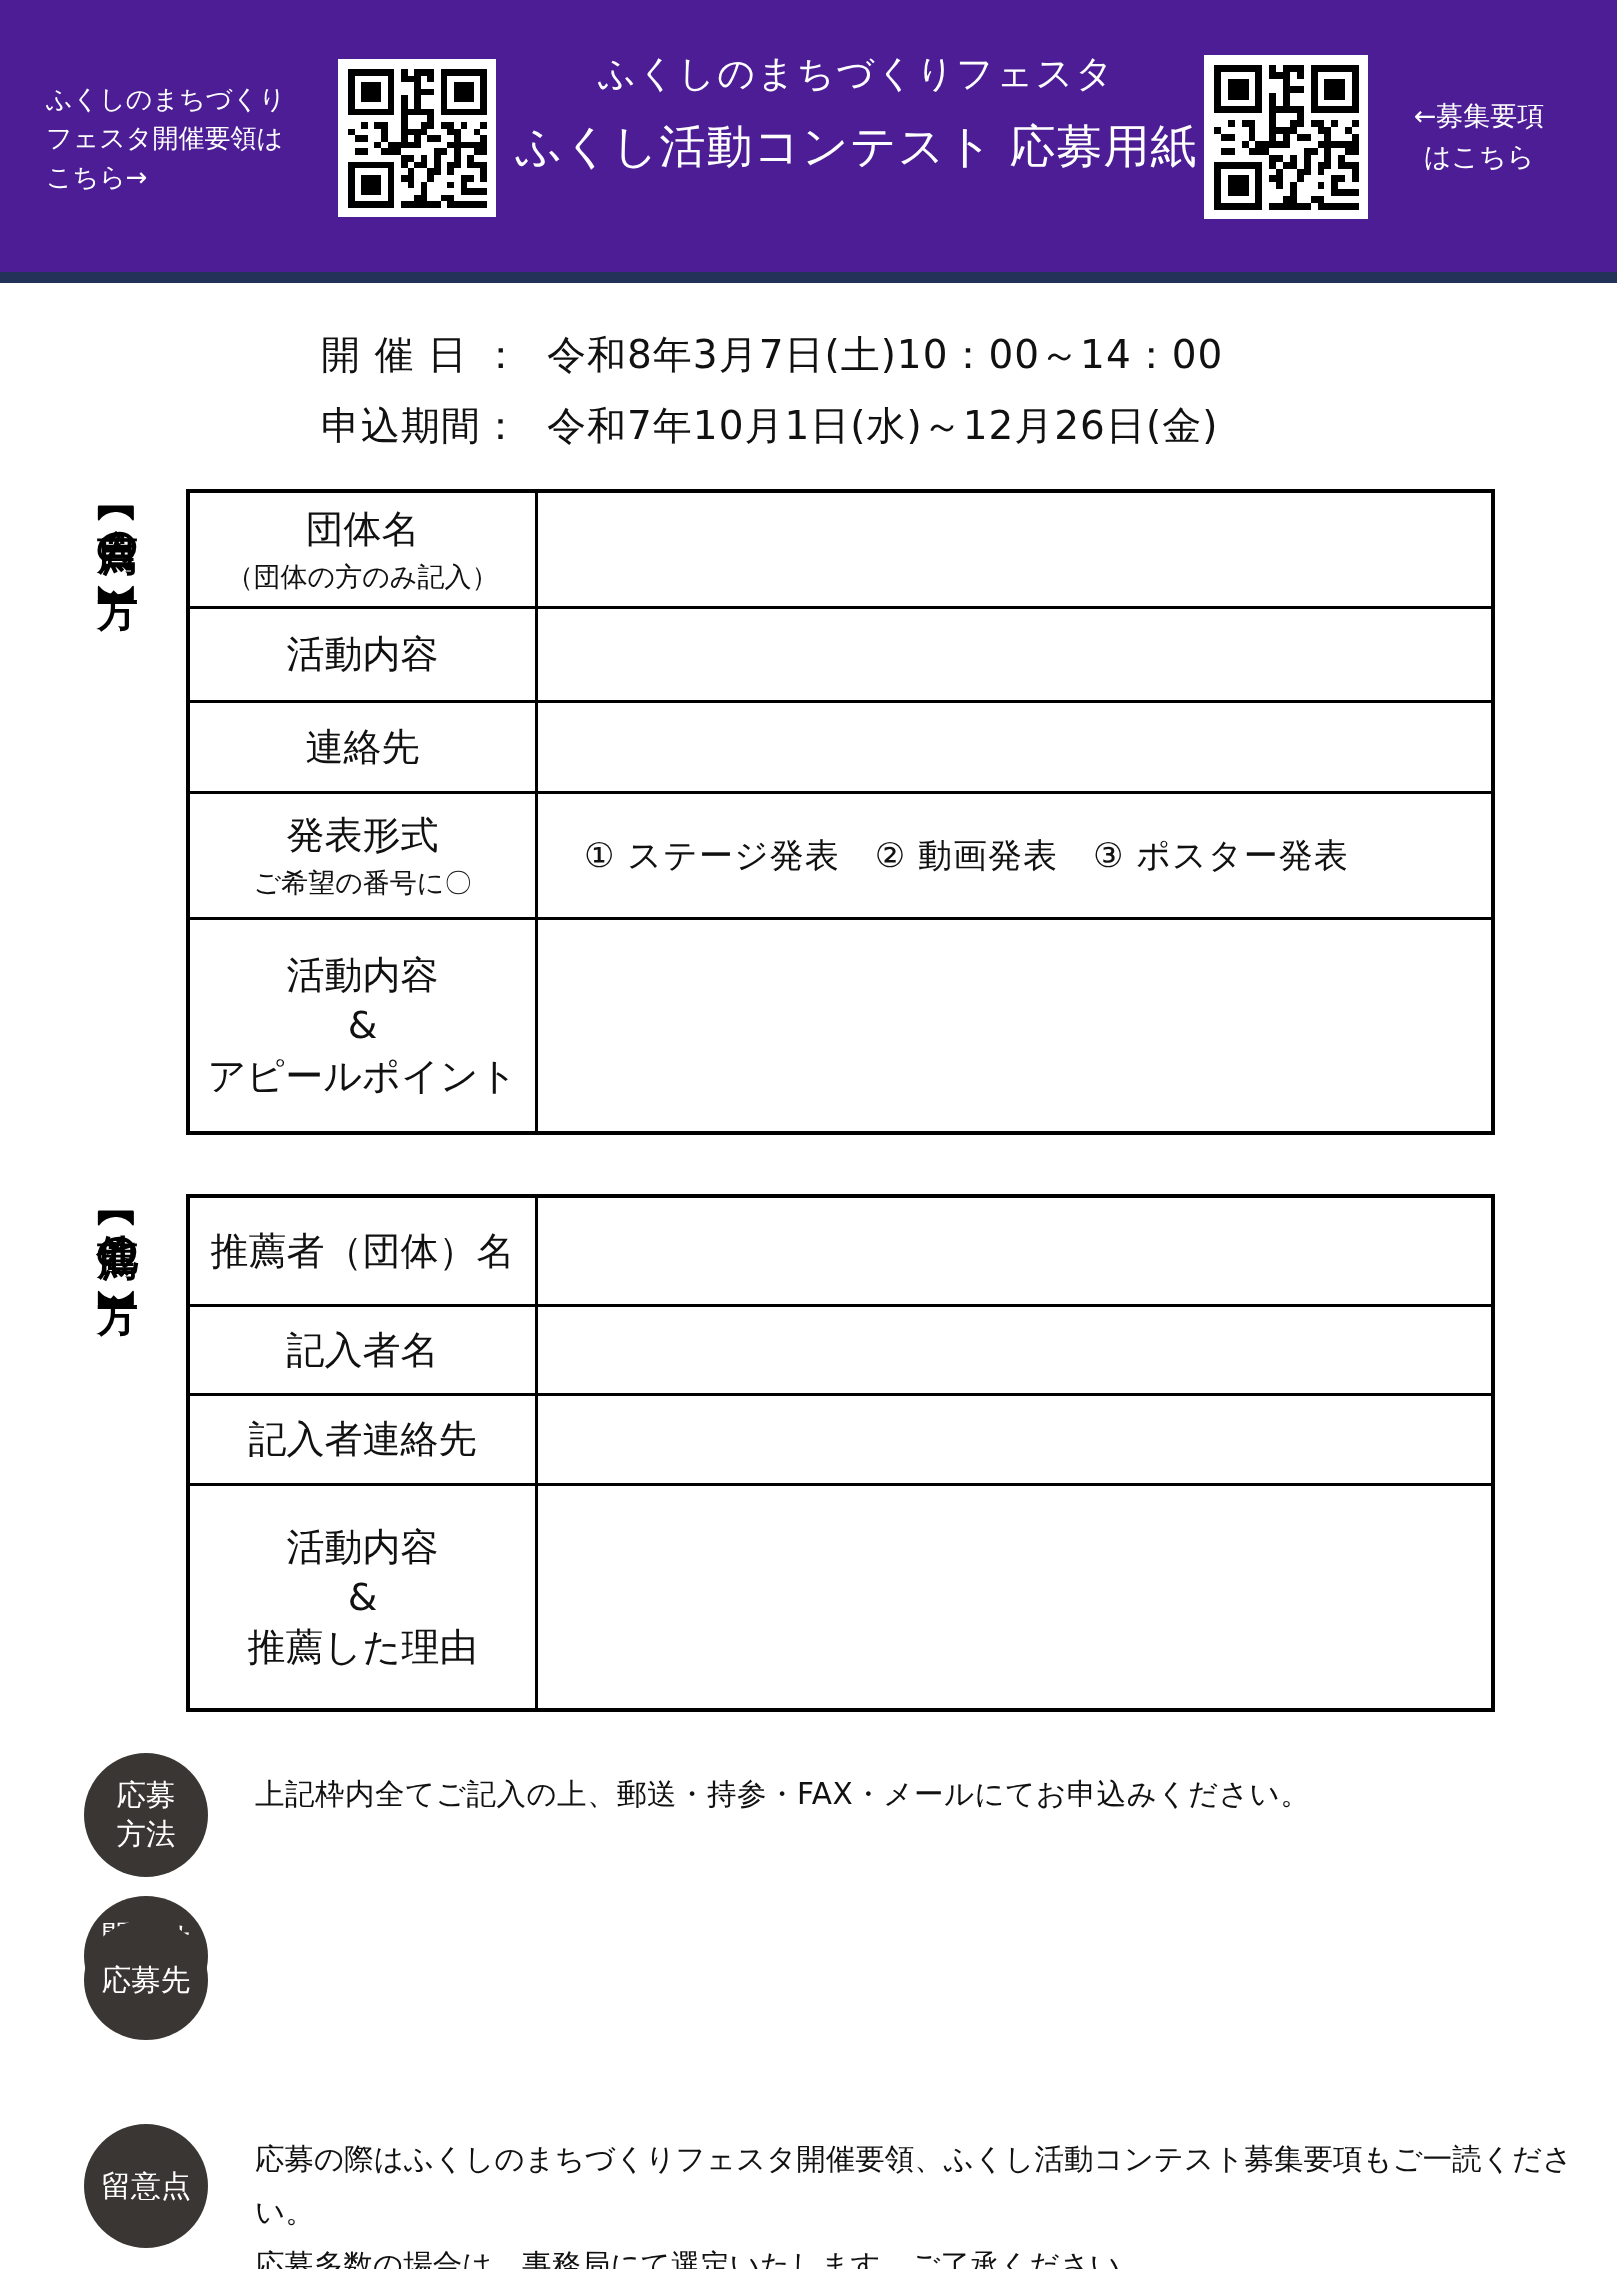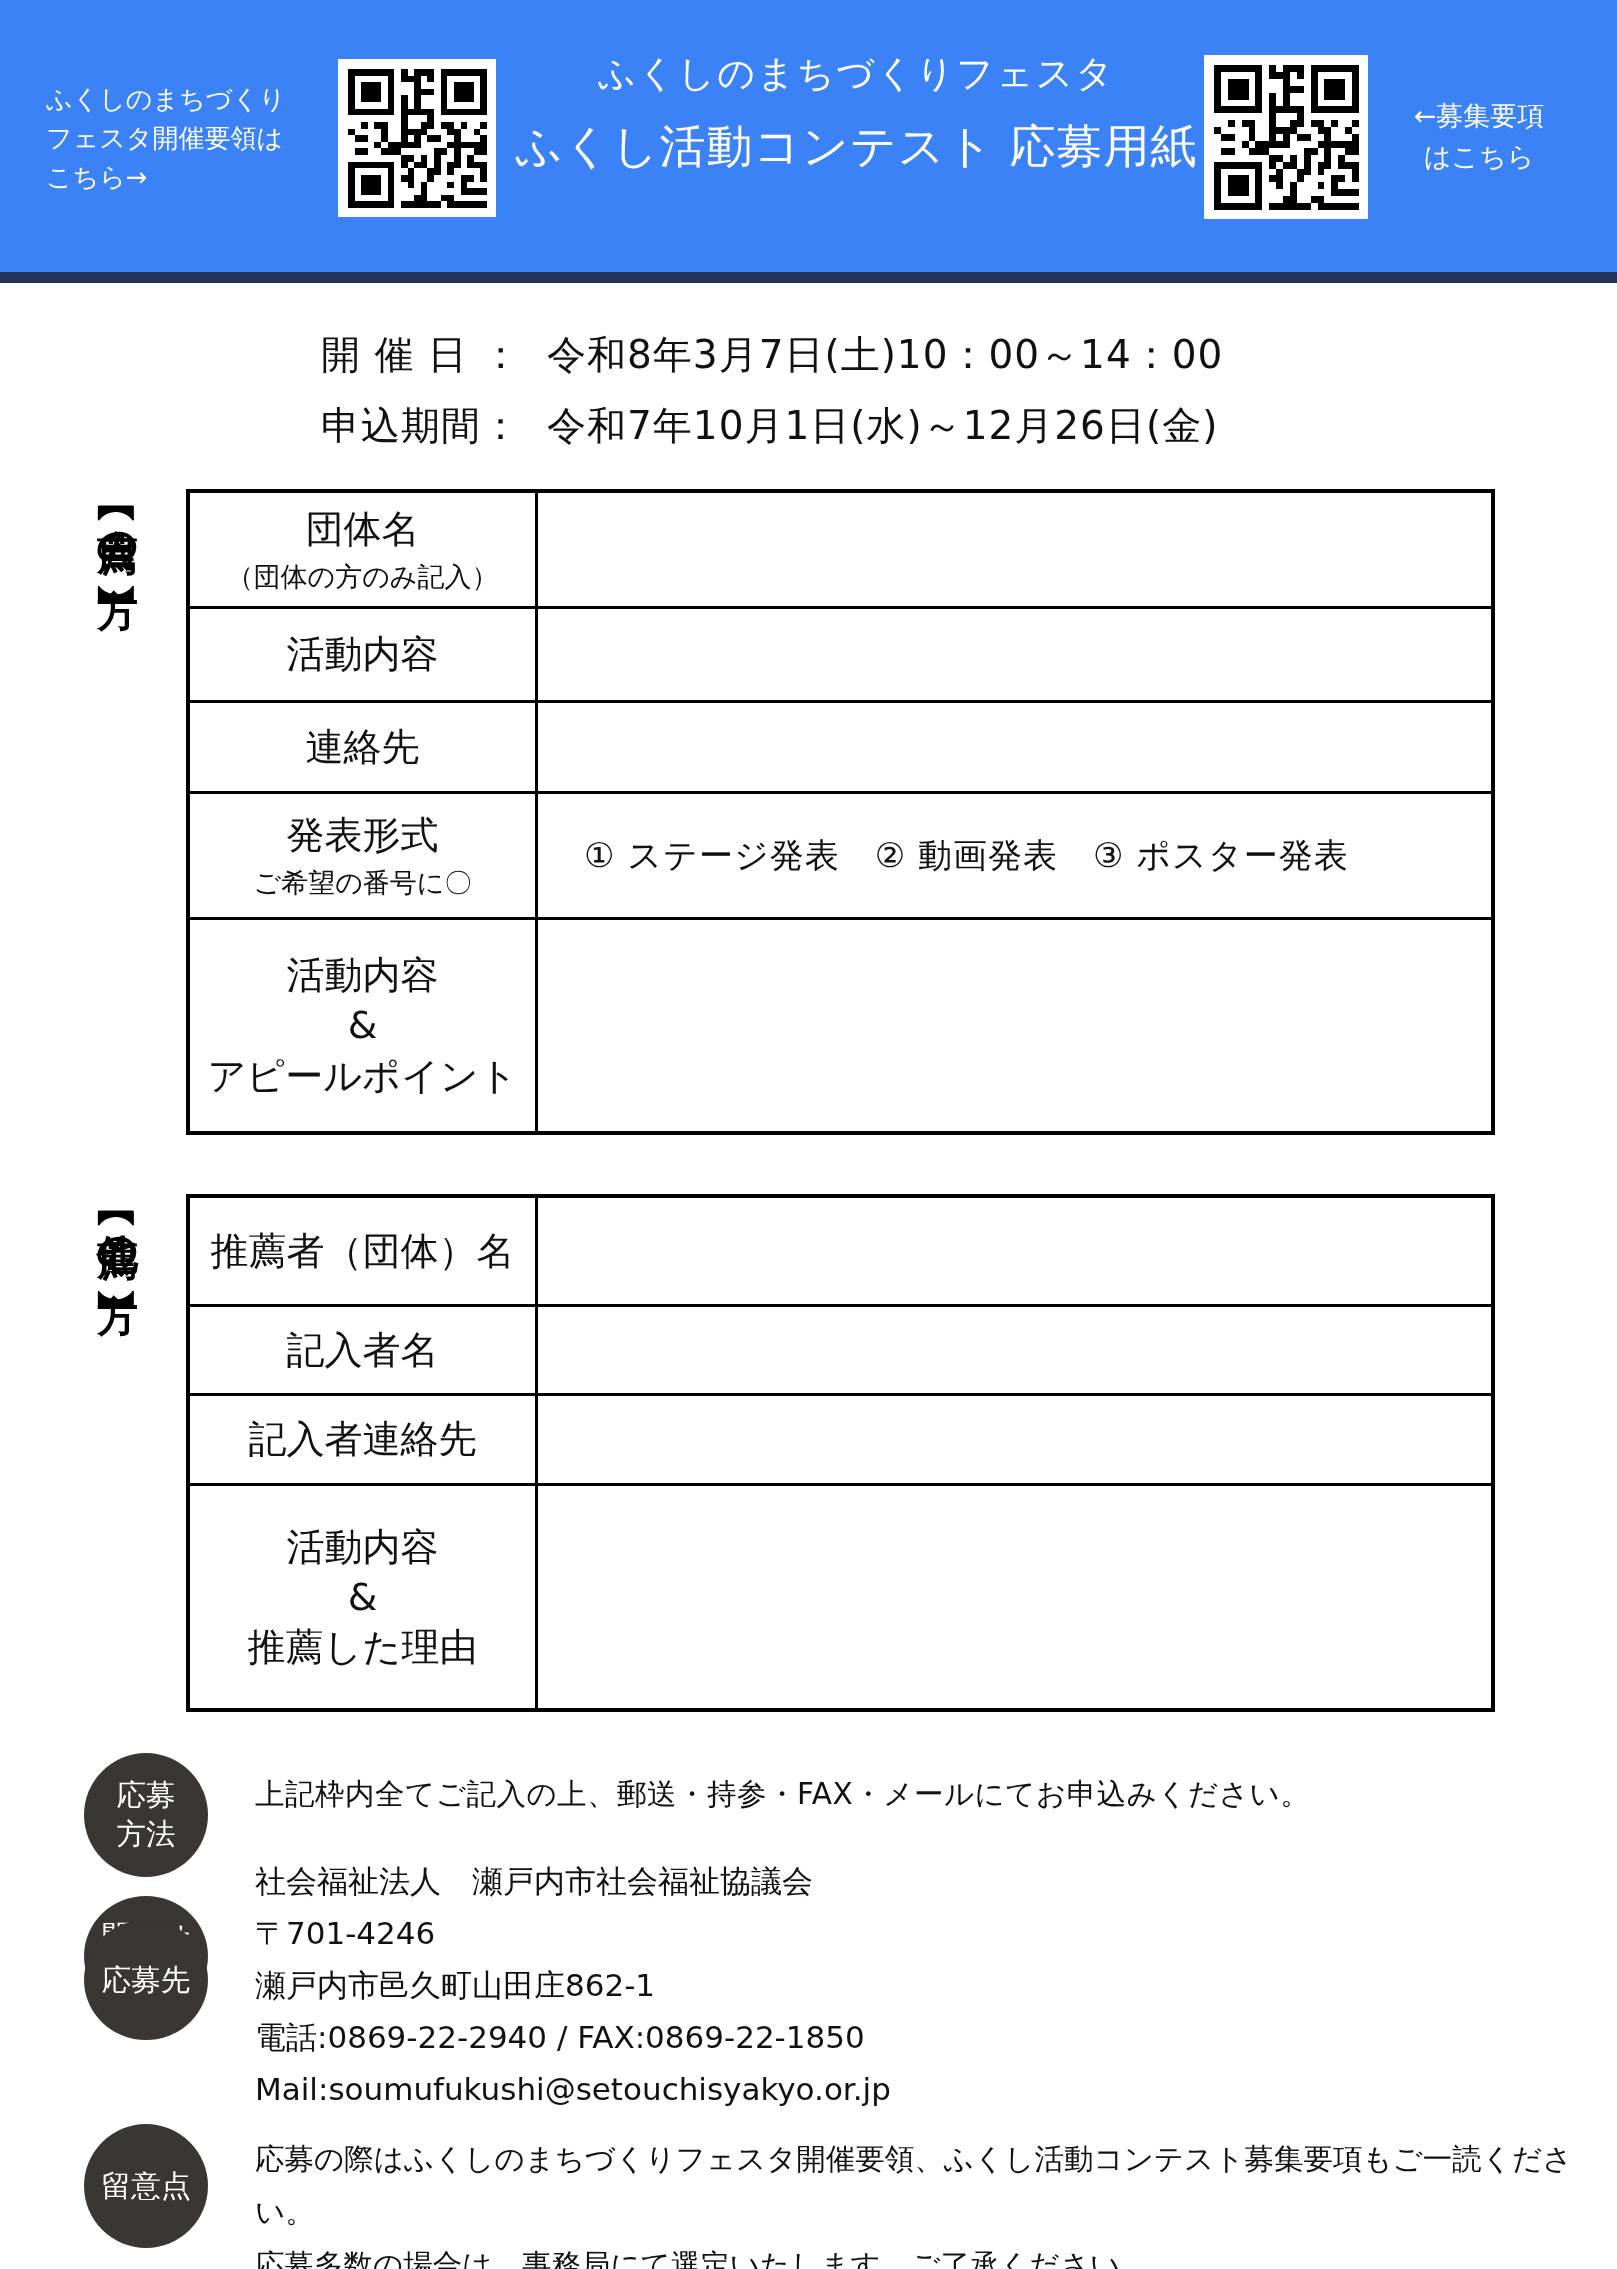--- a/index.html
+++ b/index.html
@@ -4,21 +4,21 @@
 <style>
   html,body{margin:0;padding:0;background:#888;}
   .page{
     position:relative;width:1618px;height:2269px;background:#ffffff;
     font-family:"DejaVu Sans","Liberation Sans",sans-serif;color:#111;
     overflow:hidden;margin:0 auto;
   }
   .pre{white-space:pre-line;}
 
   
-  .header{position:absolute;left:0;top:0;width:1618px;height:272px;background:#3b82f6;}
+  .header{position:absolute;left:0;top:0;width:1618px;height:272px;background:#4c1d95;}
   .header-strip{position:absolute;left:0;top:272px;width:1618px;height:10.5px;background:#233258;}
   .left-note{position:absolute;left:46px;top:80px;color:#fff;font-size:26px;line-height:1.5;}
   .qr-box{position:absolute;background:#fff;padding:9.5px;}
   .qr-left{left:338px;top:59px;}
   .qr-right{left:1204px;top:55px;}
   .qr-box svg{display:block;width:139px;height:139px;}
   .qr-right svg{width:145px;height:145px;}
   .title-block{position:absolute;left:495px;top:49px;width:723px;text-align:center;color:#fff;}
   .title-l1{font-size:37px;letter-spacing:1.9px;}
   .title-l2{font-size:46px;font-weight:normal;margin-top:17px;letter-spacing:1px;}
@@ -432,27 +432,20 @@
     <div class="cell val rowlast"></div>
   </div>
 
   <div class="badge badge-apply pre">応募
 方法</div>
   <div class="apply-text">上記枠内全てご記入の上、郵送・持参・FAX・メールにてお申込みください。</div>
 
   <div class="badge badge-contact-top pre">問合せ
 &amp;</div>
   <div class="badge badge-contact-bottom">応募先</div>
-  <div class="contact-block">
-    <div>社会福祉法人　瀬戸内市社会福祉協議会</div>
-    <div>〒701-4246</div>
-    <div>瀬戸内市邑久町山田庄862-1</div>
-    <div>電話:0869-22-2940 / FAX:0869-22-1850</div>
-    <div>Mail:soumufukushi@setouchisyakyo.or.jp</div>
-  </div>
 
   <div class="badge badge-notes">留意点</div>
   <div class="notes-block">
     <div>応募の際はふくしのまちづくりフェスタ開催要領、ふくし活動コンテスト募集要項もご一読ください。</div>
     <div>応募多数の場合は、事務局にて選定いたします。ご了承ください。</div>
   </div>
 
 </div>
 
 

